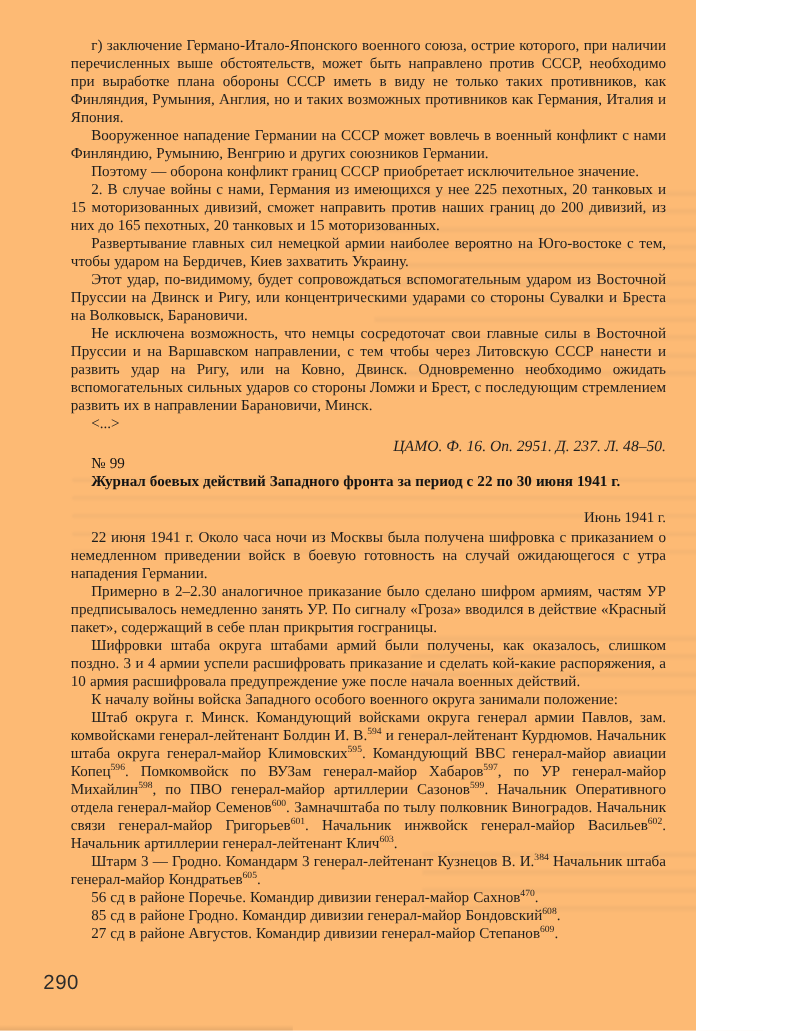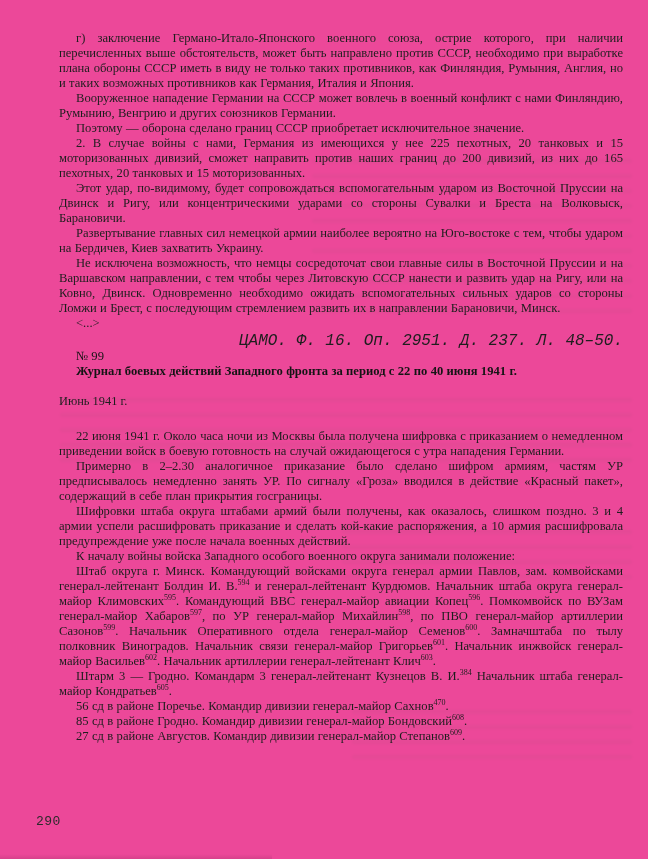--- a/index.html
+++ b/index.html
@@ -1,19 +1,19 @@
 <!DOCTYPE html>
 <html lang="ru"><head>
 <meta charset="utf-8">
 <style>
   html,body{margin:0;padding:0;background:#ffffff;}
   .page{
     position:relative;
-    width:648px;height:859px;
-    background:#ec4899;
+    width:580px;height:859px;
+    background:#fdba74;
     overflow:hidden;
     font-family:"Liberation Serif", serif;
     color:#1e1e1e;
   }
   .content{
     position:absolute;
     left:59px;right:25px;top:31px;
   }
   p.para{
     margin:0;
@@ -24,55 +24,54 @@
     hyphens:auto;
     word-spacing:0.2px;
   }
   sup.fnref{
     font-size:8px;
     line-height:0;
     vertical-align:super;
   }
   .citation{
     margin:3px 0 0 0;
-    font-size:16px;
+    font-size:13px;
     line-height:15px;
     font-style:italic;
     text-align:right;
     text-indent:0;
-    font-family:Liberation Mono, monospace;
   }
   .doc-number{
     margin:29px 0 0 0;
     font-size:13px;
     line-height:15px;
     font-weight:normal;
     text-align:center;
     color:#141414;
   }
   .doc-title{
     margin:2px 0 0 0;
     font-size:13.4px;
     line-height:17px;
     font-weight:bold;
     text-align:center;
     color:#141414;
   }
   .doc-date{
-    margin:15px 0 20px 0;
+    margin:15px 0 2px 0;
     font-size:12.4px;
     line-height:15px;
-    text-align:left;
+    text-align:right;
     text-indent:0;
   }
   .page-number{
     position:absolute;
     left:36px;bottom:30px;
-    font-family:Liberation Mono, monospace;
-    font-size:13px;
+    font-family:Liberation Sans, sans-serif;
+    font-size:17px;
     letter-spacing:0.5px;
     color:#2b2b2b;
     margin-top:40px;
   }
   
   .ghost{
     position:absolute;
     pointer-events:none;
     filter:blur(1.1px);
     opacity:0.55;
@@ -100,33 +99,33 @@
   <div class="ghost g2"></div>
   <div class="ghost g3"></div>
   <div class="ghost g4"></div>
 
   <div class="content">
 
     <section>
       <div>
           <p class="para">г) заключение Германо-Итало-Японского военного союза, острие которого, при наличии перечисленных выше обстоятельств, может быть направлено против СССР, необходимо при выработке плана обороны СССР иметь в виду не только таких противников, как Финляндия, Румыния, Англия, но и таких возможных противников как Германия, Италия и Япония.</p>
           <p class="para">Вооруженное нападение Германии на СССР может вовлечь в военный конфликт с нами Финляндию, Румынию, Венгрию и других союзников Германии.</p>
-          <p class="para">Поэтому — оборона сделано границ СССР приобретает исключительное значение.</p>
+          <p class="para">Поэтому — оборона конфликт границ СССР приобретает исключительное значение.</p>
           <p class="para">2. В случае войны с нами, Германия из имеющихся у нее 225 пехотных, 20 танковых и 15 моторизованных дивизий, сможет направить против наших границ до 200 дивизий, из них до 165 пехотных, 20 танковых и 15 моторизованных.</p>
+          <p class="para">Развертывание главных сил немецкой армии наиболее вероятно на Юго-востоке с тем, чтобы ударом на Бердичев, Киев захватить Украину.</p>
           <p class="para">Этот удар, по-видимому, будет сопровождаться вспомогательным ударом из Восточной Пруссии на Двинск и Ригу, или концентрическими ударами со стороны Сувалки и Бреста на Волковыск, Барановичи.</p>
-          <p class="para">Развертывание главных сил немецкой армии наиболее вероятно на Юго-востоке с тем, чтобы ударом на Бердичев, Киев захватить Украину.</p>
           <p class="para">Не исключена возможность, что немцы сосредоточат свои главные силы в Восточной Пруссии и на Варшавском направлении, с тем чтобы через Литовскую СССР нанести и развить удар на Ригу, или на Ковно, Двинск. Одновременно необходимо ожидать вспомогательных сильных ударов со стороны Ломжи и Брест, с последующим стремлением развить их в направлении Барановичи, Минск.</p>
           <p class="para">&lt;...&gt;</p>
         </div>
       <p class="citation">ЦАМО. Ф. 16. Оп. 2951. Д. 237. Л. 48–50.</p>
     </section>
 
     <section>
       <p class="para doc-number">№ 99</p>
-      <p class="para doc-title">Журнал боевых действий Западного фронта за период с 22 по 40 июня 1941 г.</p>
+      <p class="para doc-title">Журнал боевых действий Западного фронта за период с 22 по 30 июня 1941 г.</p>
       <p class="doc-date">Июнь 1941 г.</p>
       <div>
           <p class="para">22 июня 1941 г. Около часа ночи из Москвы была получена шифровка с приказанием о немедленном приведении войск в боевую готовность на случай ожидающегося с утра нападения Германии.</p>
           <p class="para">Примерно в 2–2.30 аналогичное приказание было сделано шифром армиям, частям УР предписывалось немедленно занять УР. По сигналу «Гроза» вводился в действие «Красный пакет», содержащий в себе план прикрытия госграницы.</p>
           <p class="para">Шифровки штаба округа штабами армий были получены, как оказалось, слишком поздно. 3 и 4 армии успели расшифровать приказание и сделать кой-какие распоряжения, а 10 армия расшифровала предупреждение уже после начала военных действий.</p>
           <p class="para">К началу войны войска Западного особого военного округа занимали положение:</p>
           <p class="para">Штаб округа г. Минск. Командующий войсками округа генерал армии Павлов, зам. комвойсками генерал-лейтенант Болдин И. В.<sup class="fnref">594</sup> и генерал-лейтенант Курдюмов. Начальник штаба округа генерал-майор Климовских<sup class="fnref">595</sup>. Командующий ВВС генерал-майор авиации Копец<sup class="fnref">596</sup>. Помкомвойск по ВУЗам генерал-майор Хабаров<sup class="fnref">597</sup>, по УР генерал-майор Михайлин<sup class="fnref">598</sup>, по ПВО генерал-майор артиллерии Сазонов<sup class="fnref">599</sup>. Начальник Оперативного отдела генерал-майор Семенов<sup class="fnref">600</sup>. Замначштаба по тылу полковник Виноградов. Начальник связи генерал-майор Григорьев<sup class="fnref">601</sup>. Начальник инжвойск генерал-майор Васильев<sup class="fnref">602</sup>. Начальник артиллерии генерал-лейтенант Клич<sup class="fnref">603</sup>.</p>
           <p class="para">Штарм 3 — Гродно. Командарм 3 генерал-лейтенант Кузнецов В. И.<sup class="fnref">384</sup> Начальник штаба генерал-майор Кондратьев<sup class="fnref">605</sup>.</p>
           <p class="para">56 сд в районе Поречье. Командир дивизии генерал-майор Сахнов<sup class="fnref">470</sup>.</p>
           <p class="para">85 сд в районе Гродно. Командир дивизии генерал-майор Бондовский<sup class="fnref">608</sup>.</p>

